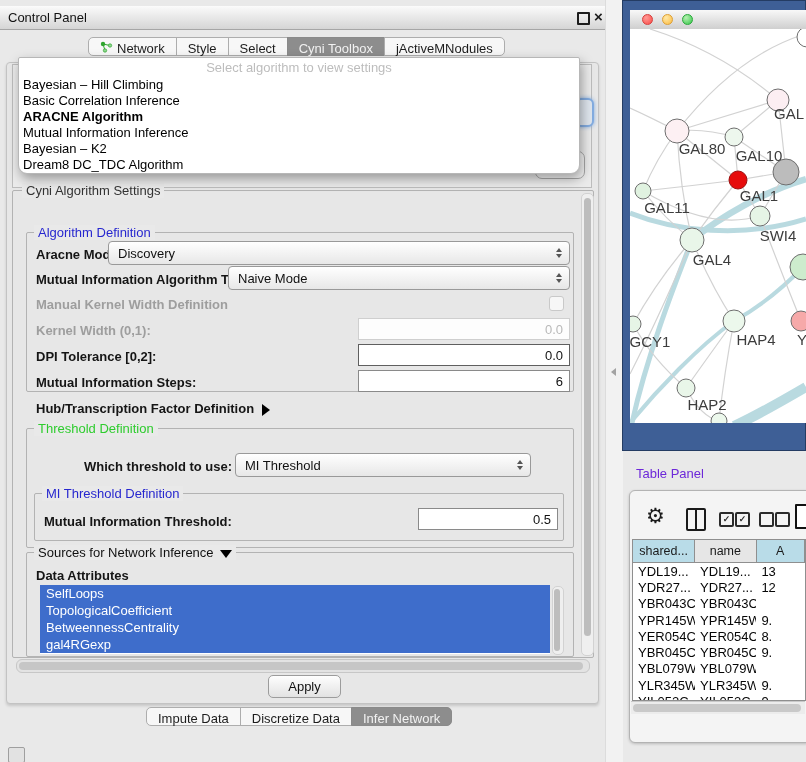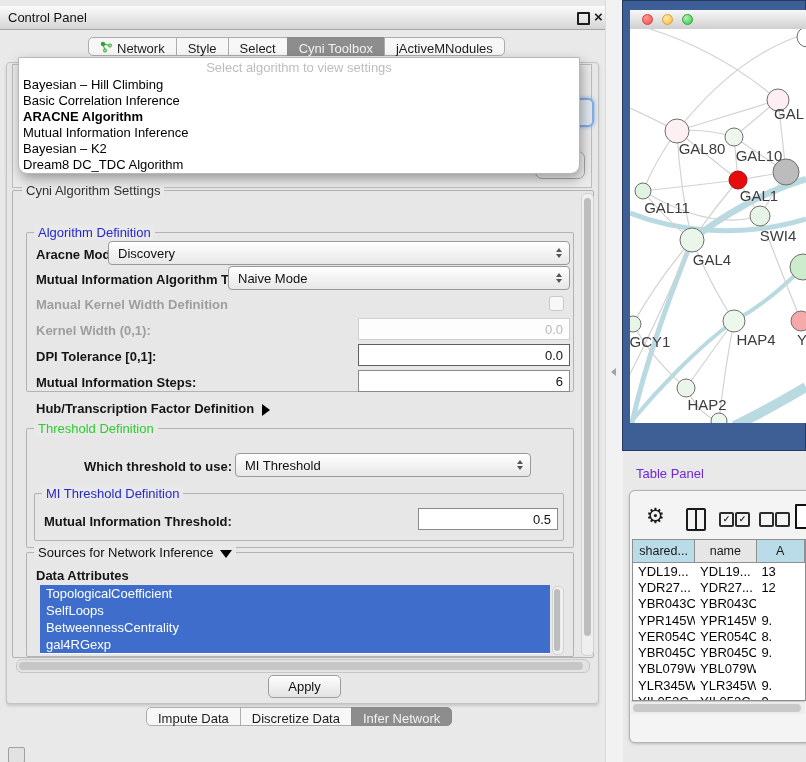--- a/index.html
+++ b/index.html
@@ -173,21 +173,21 @@
         <i class="dn"></i>
       </span>
   </div>
 
   <div class="abs lbl dis" style="left:36px;top:297px;">Manual Kernel Width Definition</div>
   <div class="abs chk" style="left:549px;top:296px;"></div>
 
   <div class="abs lbl dis" style="left:36px;top:323px;">Kernel Width (0,1):</div>
   <div class="abs field dis" style="left:358px;top:318px;width:212px;height:22px;">0.0</div>
 
-  <div class="abs lbl" style="left:36px;top:349px;">DPI Tolerance [0,1]:</div>
+  <div class="abs lbl" style="left:36px;top:349px;">DPI Tolerance [0,2]:</div>
   <div class="abs field strong" style="left:358px;top:344px;width:212px;height:22px;">0.0</div>
 
   <div class="abs lbl" style="left:36px;top:375px;">Mutual Information Steps:</div>
   <div class="abs field" style="left:358px;top:370px;width:212px;height:22px;">6</div>
 
   <div class="abs lbl" style="left:36px;top:401px;">
     <span>Hub/Transcription Factor Definition</span><span class="tri-r"></span>
   </div>
 
   <div class="abs group" style="left:26px;top:428px;width:546px;height:118px;"></div>
@@ -206,22 +206,22 @@
   <div class="abs group-label" style="left:42px;top:486px;color:#2727cf;">MI Threshold Definition</div>
   <div class="abs lbl" style="left:44px;top:514px;">Mutual Information Threshold:</div>
   <div class="abs field" style="left:418px;top:508px;width:140px;height:22px;">0.5</div>
 
   <div class="abs group" style="left:26px;top:552px;width:546px;height:103px;"></div>
   <div class="abs group-label" style="left:34px;top:545px;color:#111;">
     <span>Sources for Network Inference</span><span class="tri-d"></span>
   </div>
   <div class="abs lbl" style="left:36px;top:568px;">Data Attributes</div>
   <div class="abs attr-list" id="attr-list" style="left:40px;top:585px;width:510px;height:69px;">
+      <div class="attr-item">SelfLoops</div>
       <div class="attr-item">TopologicalCoefficient</div>
-      <div class="attr-item">SelfLoops</div>
       <div class="attr-item">BetweennessCentrality</div>
       <div class="attr-item">gal4RGexp</div>
     </div>
   <div class="abs vscroll" style="left:552px;top:586px;width:10px;height:67px;">
     <div class="vthumb" style="position:absolute;left:1px;top:2px;width:6px;height:62px;"></div>
   </div>
 
   <div class="abs hscroll" style="left:16px;top:659px;width:572px;height:12px;">
     <div class="hthumb" style="position:absolute;left:2px;top:1.5px;width:564px;height:8px;"></div>
   </div>

